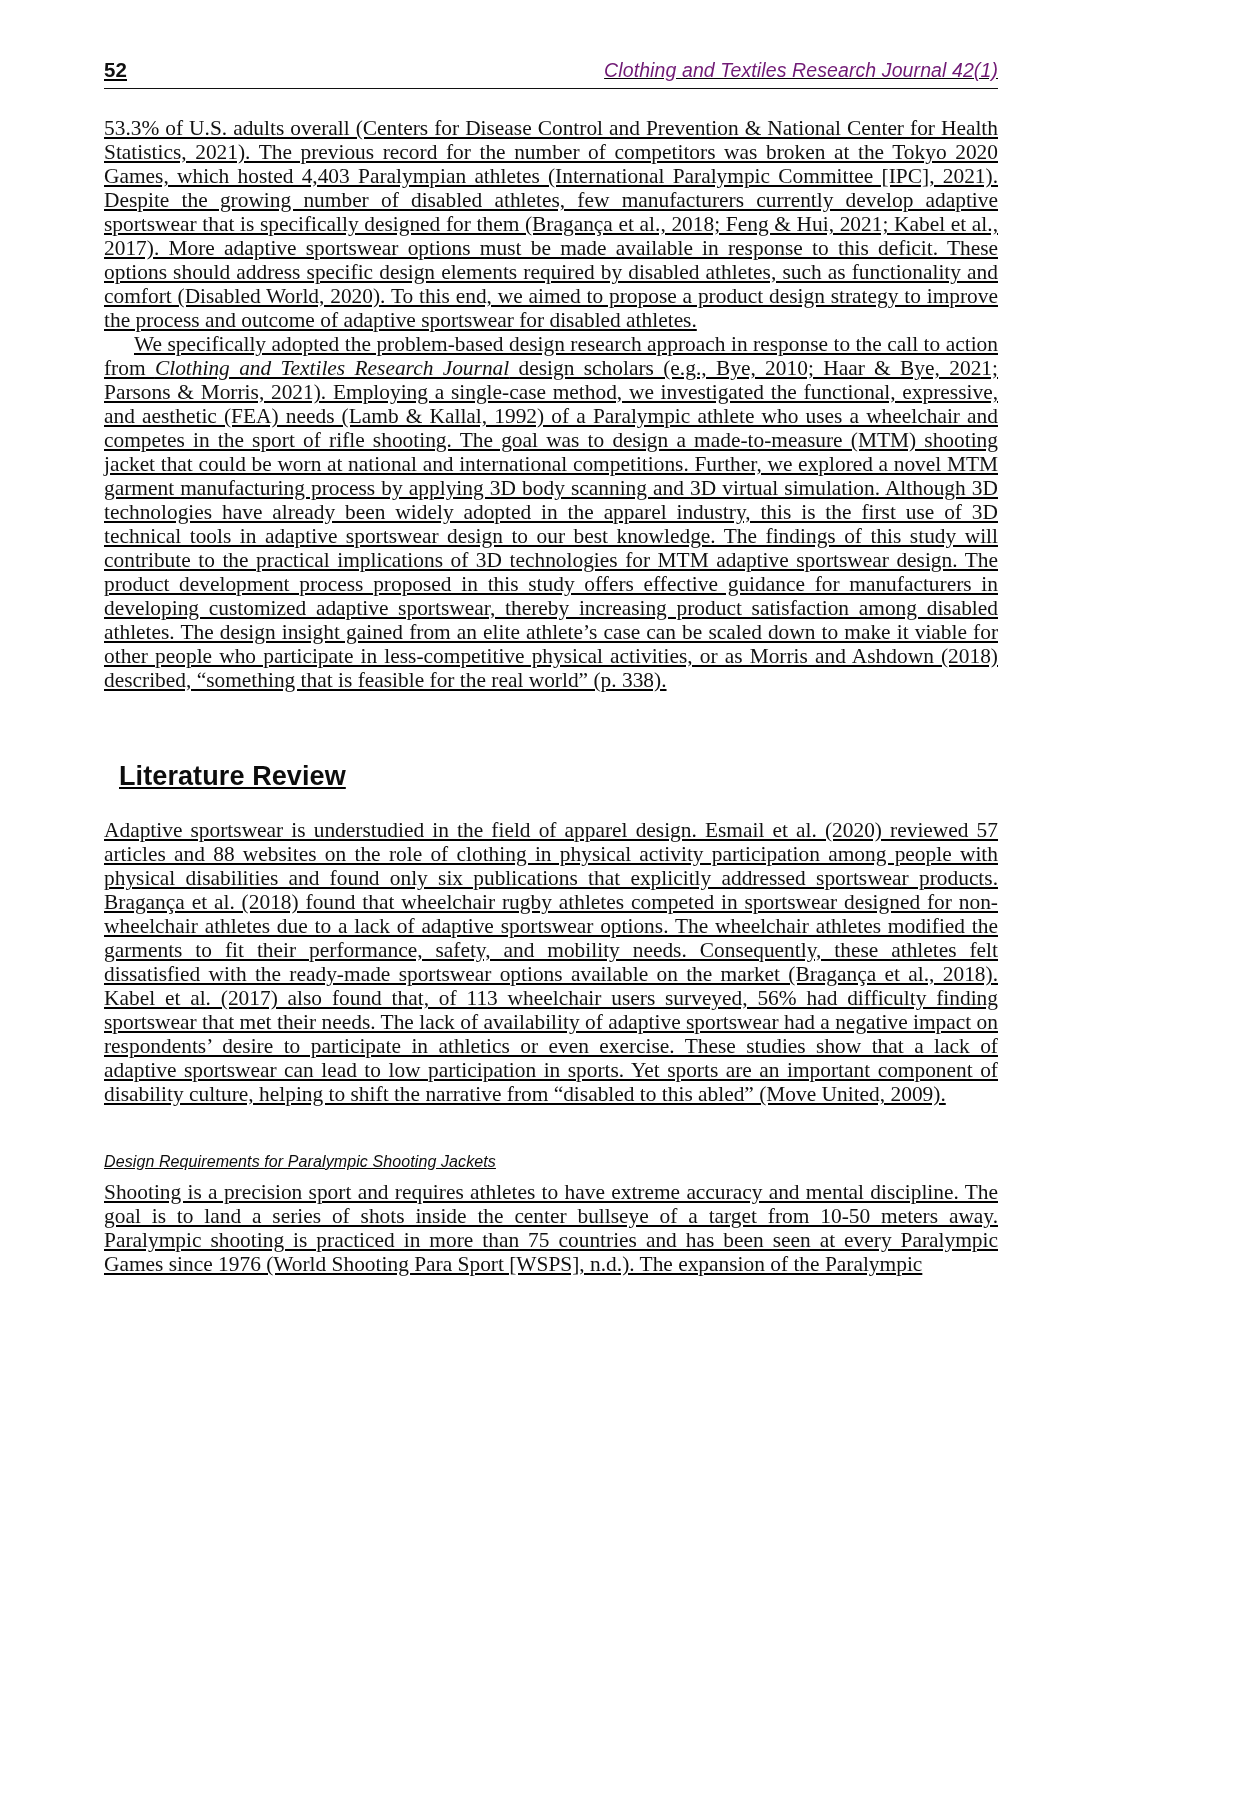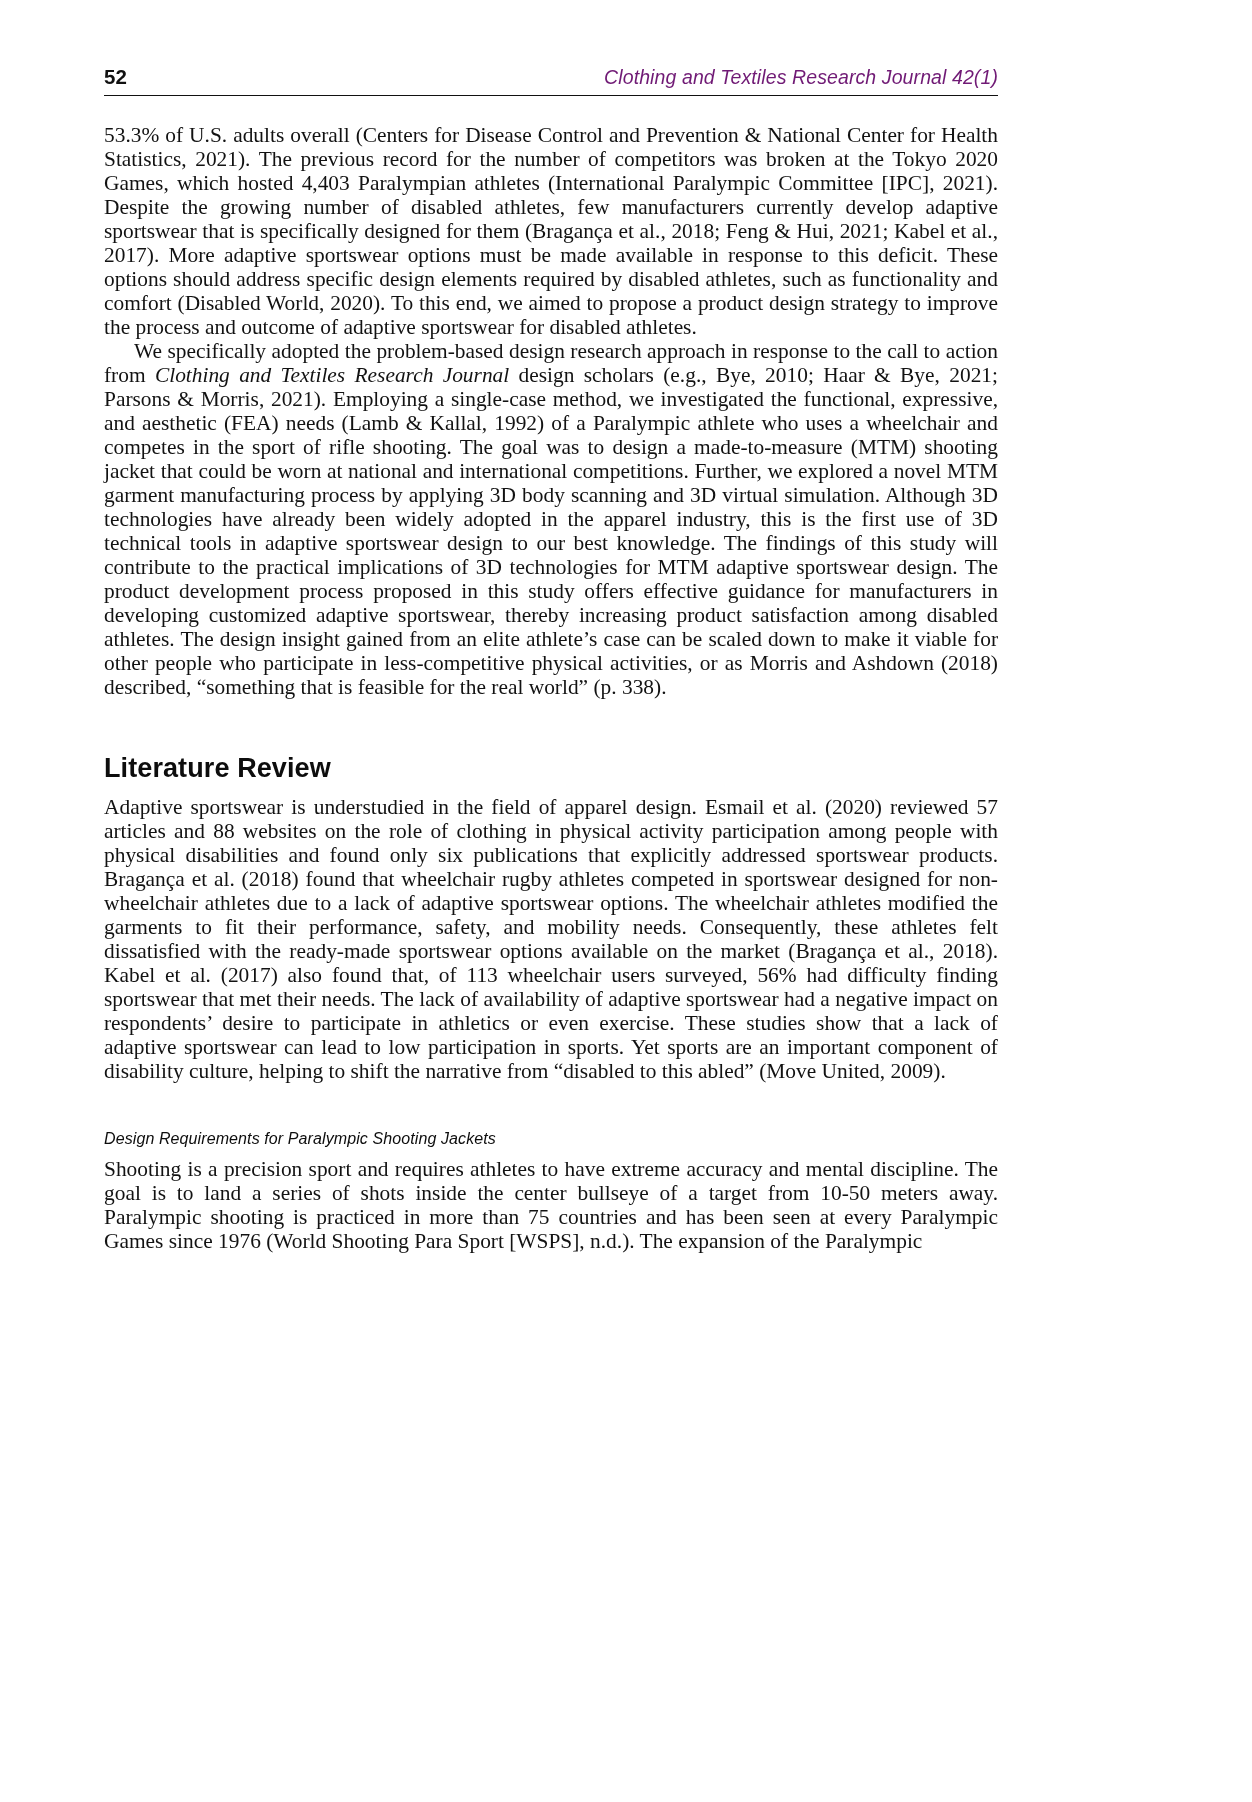--- a/index.html
+++ b/index.html
@@ -11,22 +11,23 @@
     position: relative;
     width: 1252px;
     height: 1802px;
     background: #ffffff;
     box-sizing: border-box;
     overflow: hidden;
   }
   .content {
     position: absolute;
     left: 104px;
-    top: 8px;
+    top: 1px;
     width: 894px;
+    text-decoration: underline;
   }
   
   .running-head {
     display: flex;
     align-items: baseline;
     justify-content: space-between;
     padding-top: 57px;
     padding-bottom: 6px;
     border-bottom: 1.6px solid #111111;
   }
@@ -65,21 +66,21 @@
   }
   .it {
     font-style: italic;
   }
   
   .h1-section {
     font-family: "Liberation Sans", sans-serif;
     font-size: 27px;
     font-weight: bold;
     color: #0d0d0d;
-    margin: 0;
+    margin: 15px;
     padding-top: 54px;
     padding-bottom: 11px;
     letter-spacing: 0.1px;
   }
   .h2-section {
     font-family: "Liberation Sans", sans-serif;
     font-size: 16px;
     font-style: italic;
     font-weight: 400;
     color: #0d0d0d;

